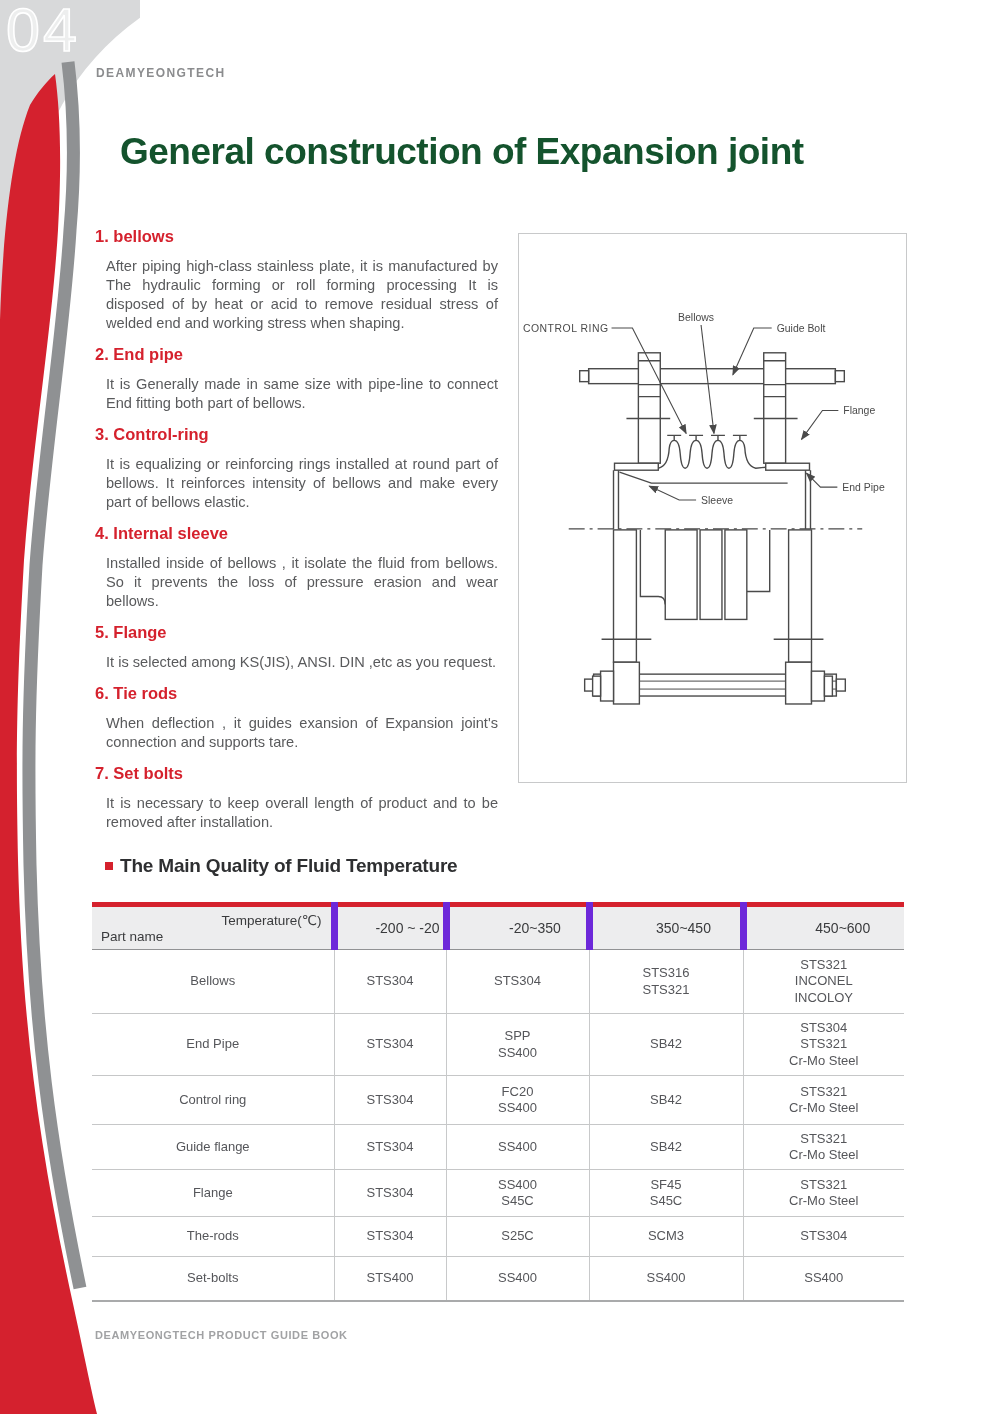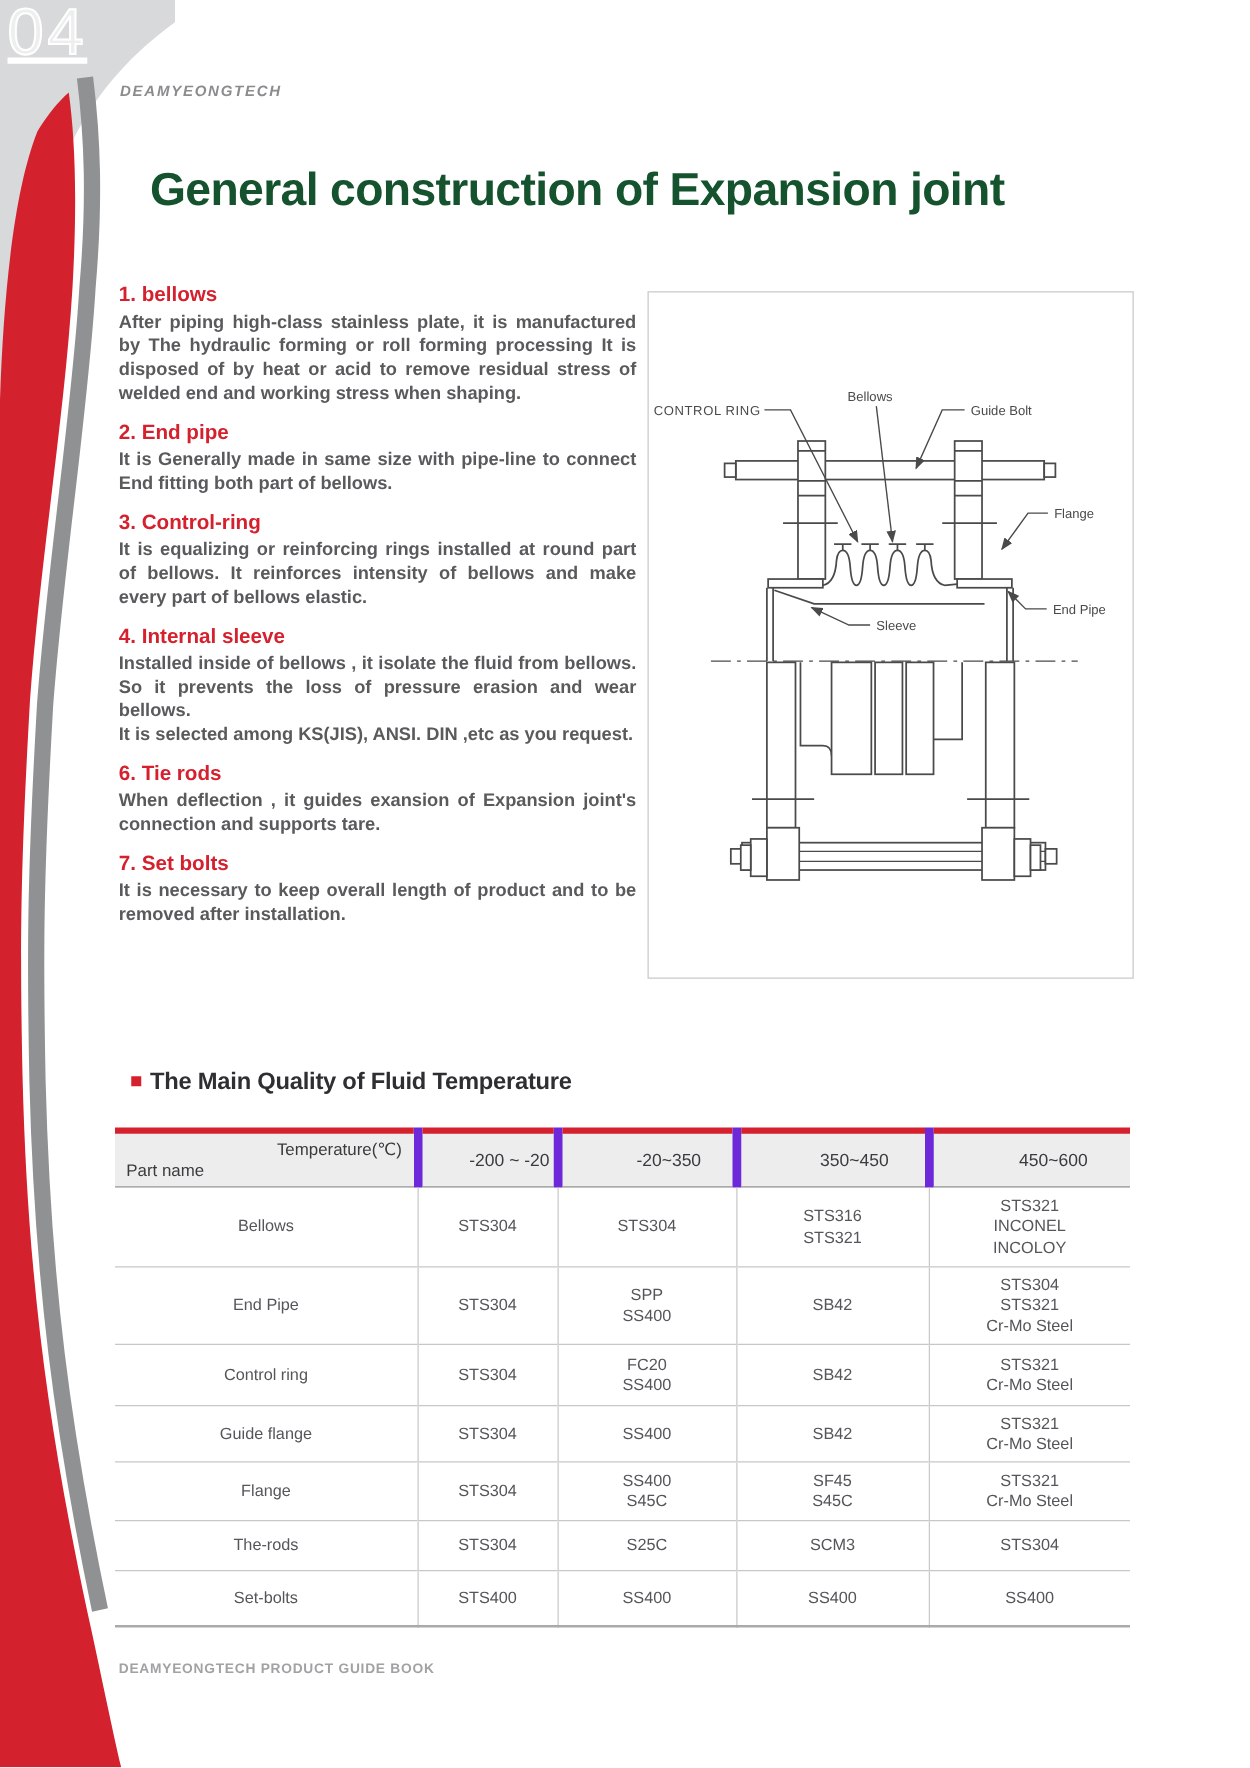--- a/index.html
+++ b/index.html
@@ -5,42 +5,41 @@
   html,body{margin:0;padding:0;background:#fff;}
   *{box-sizing:border-box;}
   .page{
     position:relative;width:1000px;height:1414px;background:#ffffff;overflow:hidden;
     font-family:"Liberation Sans","DejaVu Sans",sans-serif;color:#595a5c;
   }
   
   .deco{position:absolute;left:0;top:0;width:140px;height:1414px;pointer-events:none;}
   .page-num{
     position:absolute;left:6px;top:0px;
-    font-size:52px;font-weight:100;letter-spacing:3px;line-height:1;
+    font-size:61px;font-weight:100;letter-spacing:3px;line-height:1;
     color:rgba(255,255,255,0.55);
-    text-decoration:underline;
     -webkit-text-stroke:1.6px #ffffff;
   }
   
   .brand{
     position:absolute;left:96px;top:66px;
-    font-size:12px;font-weight:bold;letter-spacing:1.4px;color:#8b8c8e;font-style:italic;
+    font-size:12px;font-weight:bold;letter-spacing:1.4px;color:#8b8c8e;
   }
   .title{
     position:absolute;left:93px;top:106px;width:860px;
     font-size:37px;font-weight:bold;letter-spacing:-0.5px;color:#14532d;margin-left:27px;
   }
   
   .sections{position:absolute;left:95px;top:227px;width:414px;}
   .section h3{
     margin:12px 0 3px 0;font-size:16.5px;font-weight:bold;color:#d5212d;line-height:1.15;
   }
   .section:first-child h3{margin-top:0;}
   .section p{
-    margin:0;font-size:14.6px;line-height:19px;color:#595a5c;text-align:justify;font-weight:bold;
+    margin:11px;font-size:14.6px;line-height:19px;color:#595a5c;text-align:justify;
   }
   
   .diagram-box{
     position:absolute;left:518px;top:233px;width:389px;height:550px;
     border:1px solid #c8c9ca;background:#fff;
   }
   .diagram-box svg{display:block;width:100%;height:100%;}
   .dg-label{font-family:"Liberation Sans",sans-serif;font-size:10.5px;fill:#4a4a4a;}
   .dg-label.caps{letter-spacing:0.5px;}
   
@@ -119,20 +118,21 @@
       </div>
       <div class="section">
         <h3>3. Control-ring</h3>
         <p>It is equalizing or reinforcing rings installed at round part of bellows. It reinforces intensity of bellows and make every part of bellows elastic.</p>
       </div>
       <div class="section">
         <h3>4. Internal sleeve</h3>
         <p>Installed inside of bellows , it isolate the fluid from bellows. So it prevents the loss of pressure erasion and wear bellows.</p>
       </div>
       <div class="section">
+        <h3>5. Flange</h3>
         <p>It is selected among KS(JIS), ANSI. DIN ,etc as you request.</p>
       </div>
       <div class="section">
         <h3>6. Tie rods</h3>
         <p>When deflection , it guides exansion of Expansion joint's connection and supports tare.</p>
       </div>
       <div class="section">
         <h3>7. Set bolts</h3>
         <p>It is necessary to keep overall length of product and to be removed after installation.</p>
       </div>

